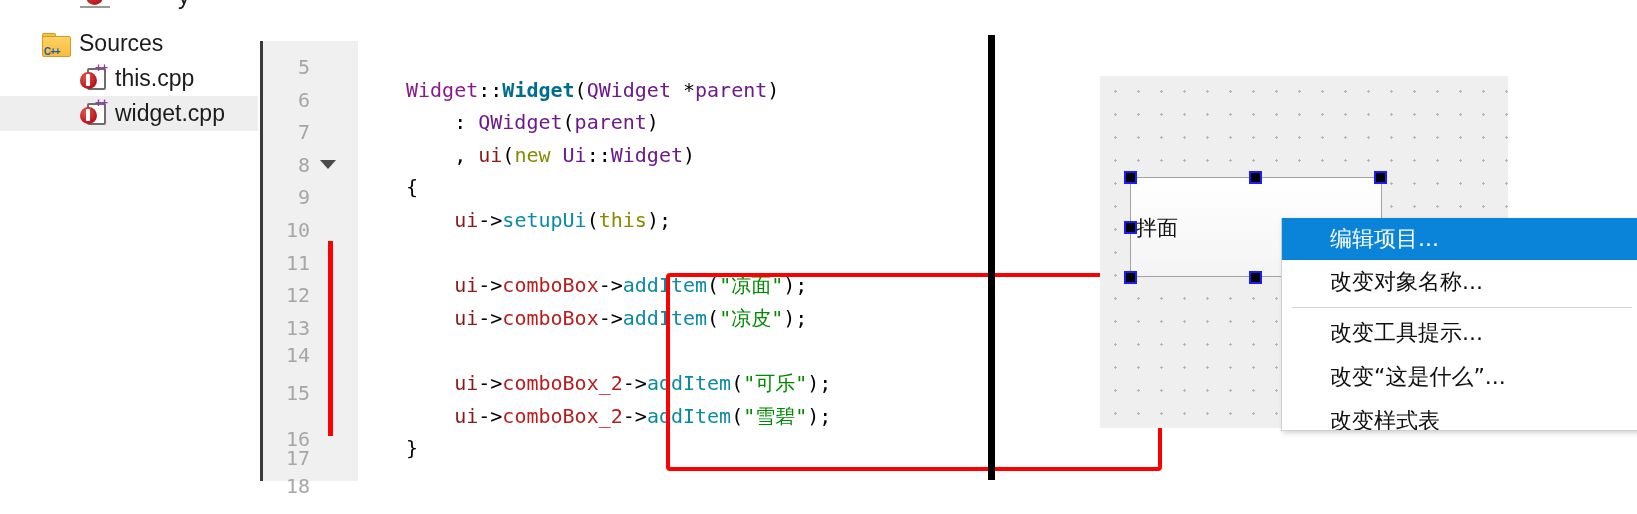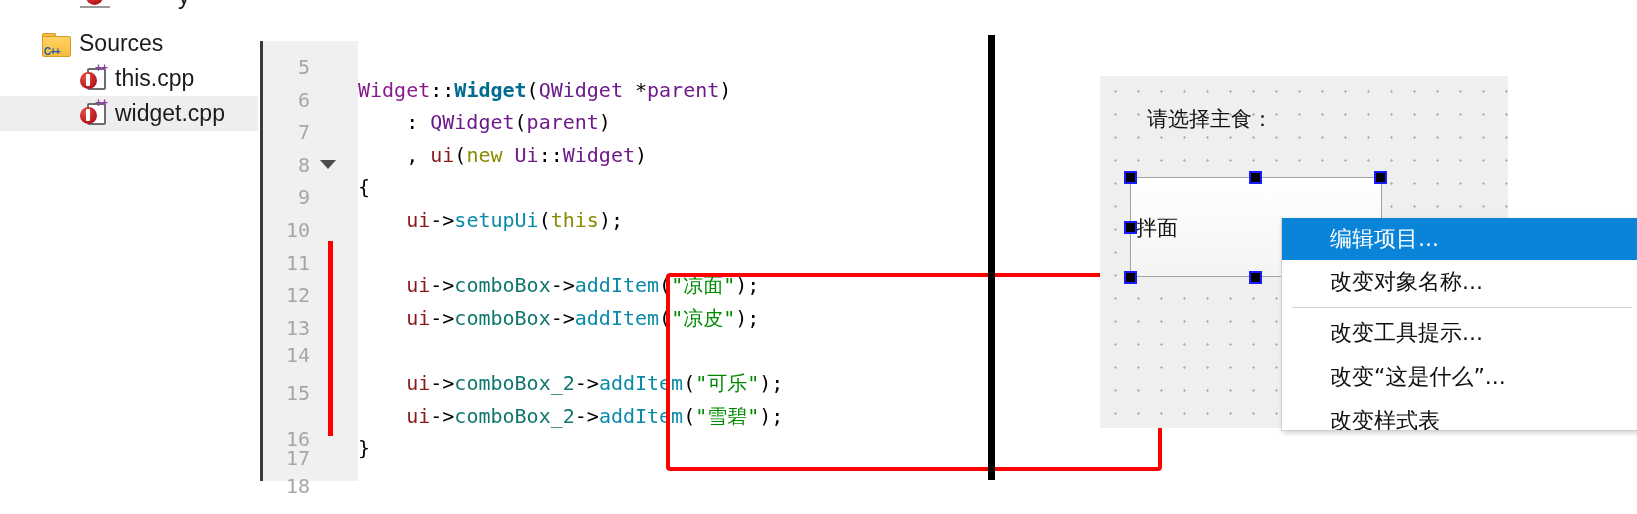--- a/index.html
+++ b/index.html
@@ -112,30 +112,30 @@
     border-left:8px solid transparent;border-right:8px solid transparent;
     border-top:9px solid #4a4a4a;
   }
   #change-bar{
     position:absolute;left:68px;width:5px;background:#ee1c1c;
   }
   #code-lines{
     position:absolute;left:98px;top:0;width:600px;
     white-space:pre;
   }
-  #code-lines .cl{height:32.6px;line-height:32.6px;}
+  #code-lines .cl{height:32.6px;line-height:32.6px;padding-left:48px;}
   .tk-class{color:#8a1a8a;}
   .tk-classb{color:#006d8f;font-weight:bold;}
   .tk-type{color:#6d1a8a;}
   .tk-var{color:#8a1a1a;}
   .tk-kw{color:#8a8a00;}
   .tk-func{color:#0a8aa8;}
   .tk-str{color:#008a00;}
   .tk-punct{color:#000000;}
-  .tk-field{color:#0f766e;}
+  .tk-field{color:#b91c1c;}
 
   #redbox{
     position:absolute;left:406px;top:232px;width:496px;height:198px;
     border:4px solid #ff0000;border-radius:4px;box-sizing:border-box;
     pointer-events:none;
   }
 
   
   #divider{
     position:absolute;left:988px;top:35px;width:7px;height:445px;background:#000000;
@@ -247,21 +247,20 @@
     <div id="change-bar" style="top: 199.6px; height: 195.6px; background: rgb(255, 0, 0);"></div>
   </div>
   <div id="code-lines"><div class="cl">&nbsp;</div><div class="cl"><span class="tk-class">Widget</span><span class="tk-punct">::</span><span class="tk-classb">Widget</span><span class="tk-punct">(</span><span class="tk-type">QWidget</span><span class="tk-punct"> *</span><span class="tk-type">parent</span><span class="tk-punct">)</span></div><div class="cl"><span class="tk-punct">    : </span><span class="tk-type">QWidget</span><span class="tk-punct">(</span><span class="tk-type">parent</span><span class="tk-punct">)</span></div><div class="cl"><span class="tk-punct">    , </span><span class="tk-var">ui</span><span class="tk-punct">(</span><span class="tk-kw">new</span><span class="tk-punct"> </span><span class="tk-type">Ui</span><span class="tk-punct">::</span><span class="tk-type">Widget</span><span class="tk-punct">)</span></div><div class="cl"><span class="tk-punct">{</span></div><div class="cl"><span class="tk-punct">    </span><span class="tk-var">ui</span><span class="tk-punct">-&gt;</span><span class="tk-func">setupUi</span><span class="tk-punct">(</span><span class="tk-kw">this</span><span class="tk-punct">);</span></div><div class="cl">&nbsp;</div><div class="cl"><span class="tk-punct">    </span><span class="tk-var">ui</span><span class="tk-punct">-&gt;</span><span class="tk-field">comboBox</span><span class="tk-punct">-&gt;</span><span class="tk-func">addItem</span><span class="tk-punct">(</span><span class="tk-str">"凉面"</span><span class="tk-punct">);</span></div><div class="cl"><span class="tk-punct">    </span><span class="tk-var">ui</span><span class="tk-punct">-&gt;</span><span class="tk-field">comboBox</span><span class="tk-punct">-&gt;</span><span class="tk-func">addItem</span><span class="tk-punct">(</span><span class="tk-str">"凉皮"</span><span class="tk-punct">);</span></div><div class="cl">&nbsp;</div><div class="cl"><span class="tk-punct">    </span><span class="tk-var">ui</span><span class="tk-punct">-&gt;</span><span class="tk-field">comboBox_2</span><span class="tk-punct">-&gt;</span><span class="tk-func">addItem</span><span class="tk-punct">(</span><span class="tk-str">"可乐"</span><span class="tk-punct">);</span></div><div class="cl"><span class="tk-punct">    </span><span class="tk-var">ui</span><span class="tk-punct">-&gt;</span><span class="tk-field">comboBox_2</span><span class="tk-punct">-&gt;</span><span class="tk-func">addItem</span><span class="tk-punct">(</span><span class="tk-str">"雪碧"</span><span class="tk-punct">);</span></div><div class="cl"><span class="tk-punct">}</span></div><div class="cl">&nbsp;</div></div>
   <div id="redbox" style="border-color: rgb(255, 0, 0);"></div>
 </div>
 
 <div id="divider"></div>
 
 <div id="designer">
   <div id="form-canvas"></div>
-  <div id="form-label">请选择主食：</div>
   <div id="combo-widget"></div>
   <div id="combo-text">拌面</div>
 
   <div class="handle" style="left:24px;top:95px;"></div>
   <div class="handle" style="left:149px;top:95px;"></div>
   <div class="handle" style="left:274px;top:95px;"></div>
   <div class="handle" style="left:24px;top:145px;"></div>
   <div class="handle" style="left:24px;top:195px;"></div>
   <div class="handle" style="left:149px;top:195px;"></div>
 </div>

